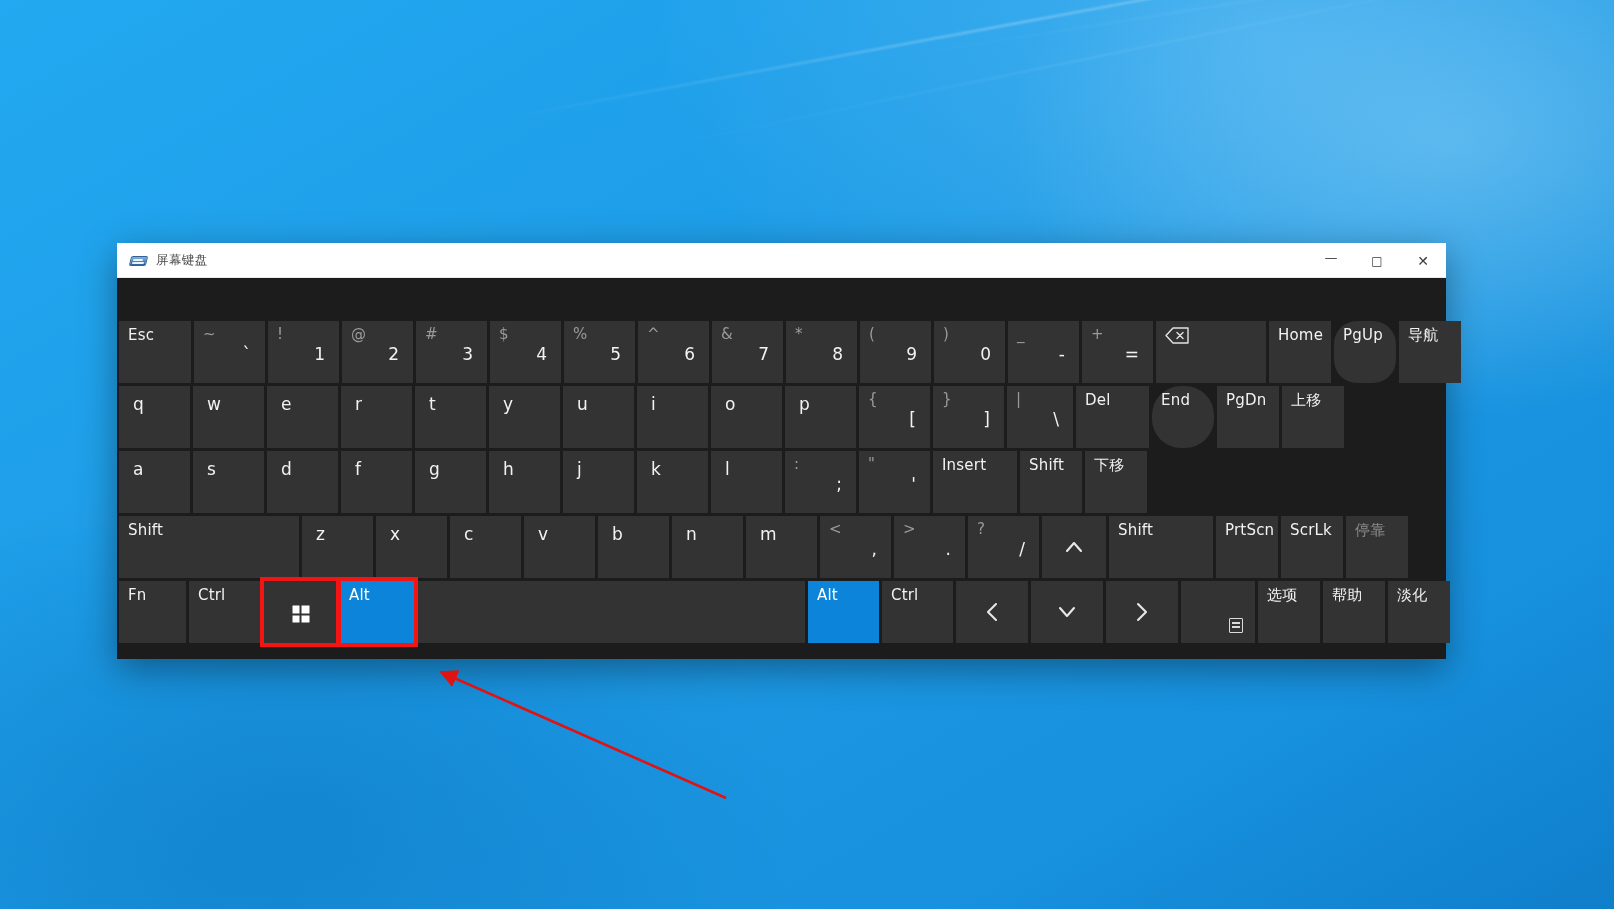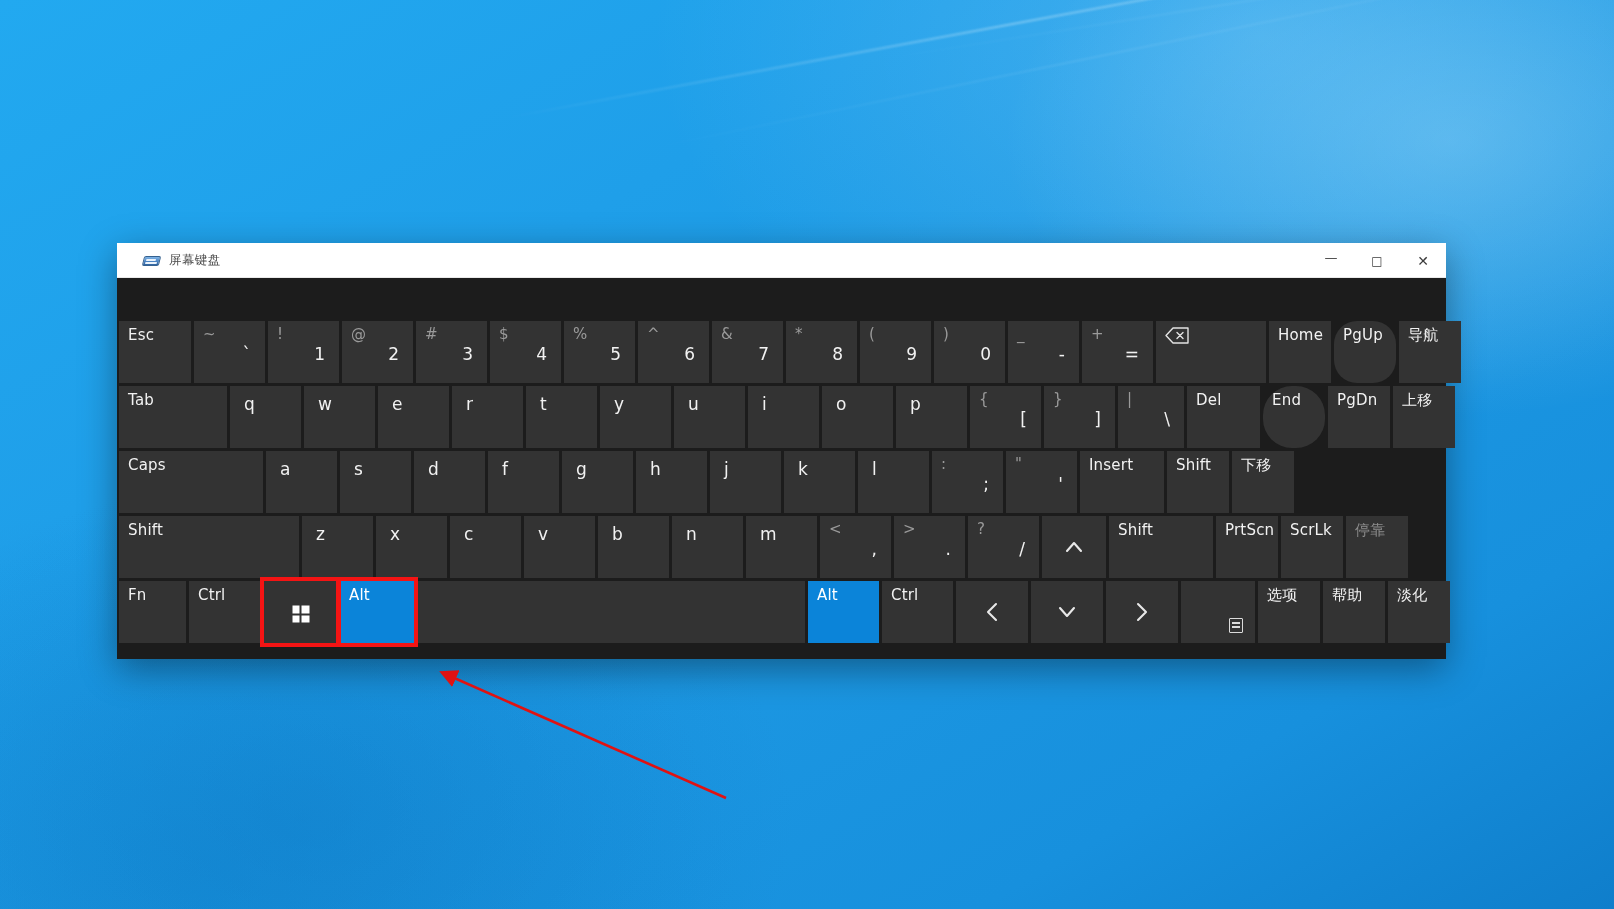--- a/index.html
+++ b/index.html
@@ -64,21 +64,21 @@
     background: #ffffff;
     display: flex;
     align-items: center;
     position: relative;
     border-bottom: 1px solid #eaeaea;
   }
   #title-left {
     display: flex;
     align-items: center;
     gap: 9px;
-    padding-left: 26px;
+    padding-left: 13px;
     height: 100%;
   }
   #app-icon {
     width: 17px; height: 16px;
     position: relative;
     flex: 0 0 auto;
   }
   #app-icon .kb-body {
     position: absolute; left: 0; top: 4px;
     width: 17px; height: 10px;
@@ -370,23 +370,20 @@
           <span class="lbl">Home</span>
         </div>
         <div class="key" style="width: 62px; border-radius: 23px;">
           <span class="lbl">PgUp</span>
         </div>
         <div class="key cjk" style="width: 62px;">
           <span class="lbl">导航</span>
         </div>
       </div>
       <div class="krow">
-        <div class="key" style="width: 108px;">
-          <span class="lbl">Tab</span>
-        </div>
         <div class="key letter" style="width: 71px;">
           <span class="lbl">q</span>
         </div>
         <div class="key letter" style="width: 71px;">
           <span class="lbl">w</span>
         </div>
         <div class="key letter" style="width: 71px;">
           <span class="lbl">e</span>
         </div>
         <div class="key letter" style="width: 71px;">
@@ -429,23 +426,20 @@
           <span class="lbl">End</span>
         </div>
         <div class="key" style="width: 62px;">
           <span class="lbl">PgDn</span>
         </div>
         <div class="key cjk" style="width: 62px;">
           <span class="lbl">上移</span>
         </div>
       </div>
       <div class="krow">
-        <div class="key" style="width: 144px;">
-          <span class="lbl">Caps</span>
-        </div>
         <div class="key letter" style="width: 71px;">
           <span class="lbl">a</span>
         </div>
         <div class="key letter" style="width: 71px;">
           <span class="lbl">s</span>
         </div>
         <div class="key letter" style="width: 71px;">
           <span class="lbl">d</span>
         </div>
         <div class="key letter" style="width: 71px;">

